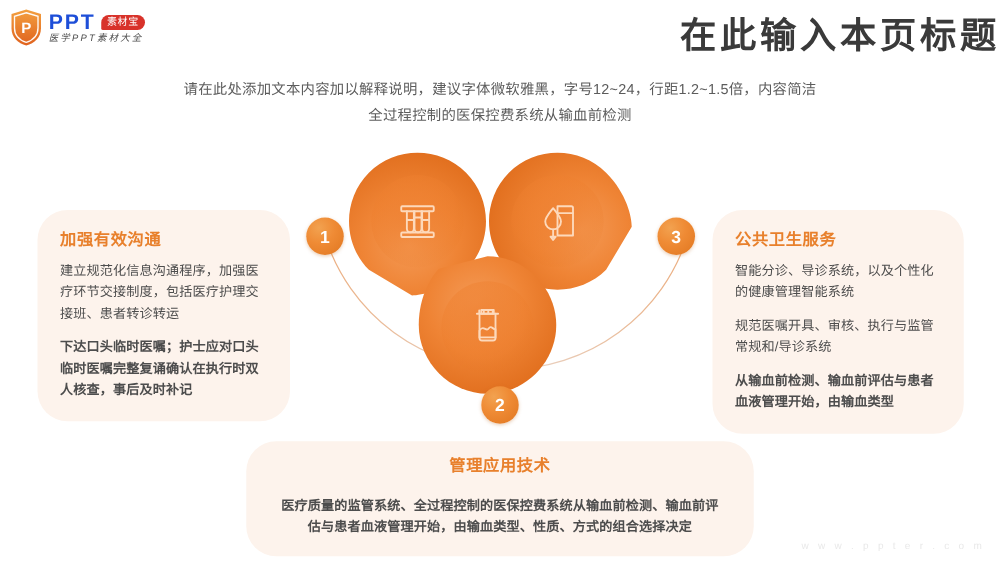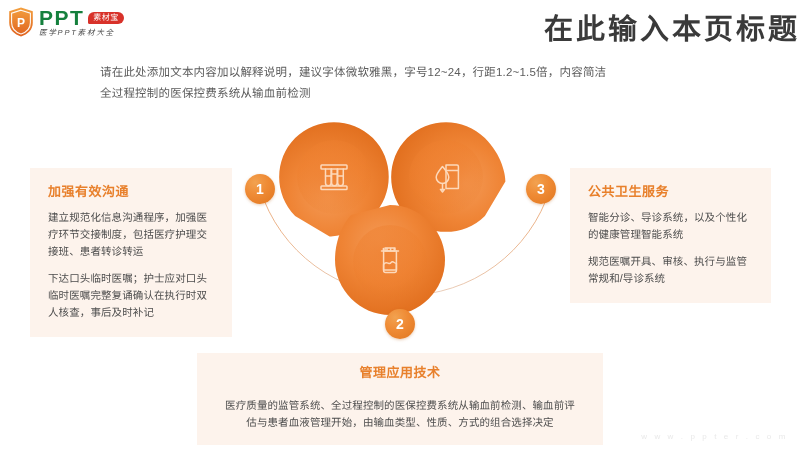--- a/index.html
+++ b/index.html
@@ -40,24 +40,24 @@
     flex-direction: column;
     justify-content: center;
     gap: 1px;
   }
   #logo .logo-row1 {
     display: flex;
     align-items: center;
     gap: 4px;
   }
   #logo .ppt-word {
-    font-size: 21px;
+    font-size: 17px;
     font-weight: bold;
     letter-spacing: 1.5px;
-    color: #15803d;
+    color: #1d4ed8;
     line-height: 1;
   }
   #logo .badge {
     background: #d8322a;
     color: #fff;
     font-size: 8px;
     letter-spacing: 0.5px;
     padding: 2px 5px 2px 5px;
     border-radius: 8px 8px 8px 2px;
     line-height: 1;
@@ -83,21 +83,21 @@
     font-weight: bold;
     letter-spacing: 3px;
     color: #3a3a3a;
     line-height: 1.1;
   }
   #subtitle {
     position: absolute;
     left: 100px;
     top: 62px;
     width: 600px;
-    text-align: left;
+    text-align: center;
     font-size: 11.5px;
     line-height: 1.85;
     color: #5c5c5c;
     letter-spacing: 0.2px;
   }
 
   
   #center-graphic {
     position: absolute;
     left: 230px;
@@ -124,39 +124,39 @@
     line-height: 1;
   }
   #bubble-1 { left: 245px; top: 174px; }
   #bubble-3 { left: 526px; top: 174px; }
   #bubble-2 { left: 385px; top: 309px; }
 
   
   .card {
     position: absolute;
     background: #fdf3ec;
-    border-radius: 0;
+    border-radius: 24px;
     box-sizing: border-box;
   }
   .card-title {
     color: #e8802c;
     font-weight: bold;
     font-size: 13px;
     letter-spacing: 0.5px;
     margin: 0 0 9px 0;
     line-height: 1.2;
   }
   .card p {
     margin: 0 0 10px 0;
     font-size: 10.5px;
     line-height: 1.62;
     color: #4d4d4d;
     letter-spacing: 0.1px;
   }
-  .card p:last-child { margin-bottom: 0; }
+  .card p:last-child { margin-bottom: 0; font-weight: bold; }
 
   #card-left {
     left: 30px;
     top: 168px;
     width: 202px;
     padding: 16px 18px 16px 18px;
   }
   #card-right {
     left: 570px;
     top: 168px;
@@ -286,20 +286,21 @@
 <div class="card" id="card-left">
   <div class="card-title">加强有效沟通</div>
   <p>建立规范化信息沟通程序，加强医疗环节交接制度，包括医疗护理交接班、患者转诊转运</p>
   <p>下达口头临时医嘱；护士应对口头临时医嘱完整复诵确认在执行时双人核查，事后及时补记</p>
 </div>
 
 <div class="card" id="card-right">
   <div class="card-title">公共卫生服务</div>
   <p>智能分诊、导诊系统，以及个性化的健康管理智能系统</p>
   <p>规范医嘱开具、审核、执行与监管常规和/导诊系统</p>
+  <p>从输血前检测、输血前评估与患者血液管理开始，由输血类型</p>
 </div>
 
 <div class="card" id="card-bottom">
   <div class="card-title">管理应用技术</div>
   <p>医疗质量的监管系统、全过程控制的医保控费系统从输血前检测、输血前评估与患者血液管理开始，由输血类型、性质、方式的组合选择决定</p>
 </div>
 
 <div id="watermark">w w w . p p t e r . c o m</div>
 
 </body></html>

